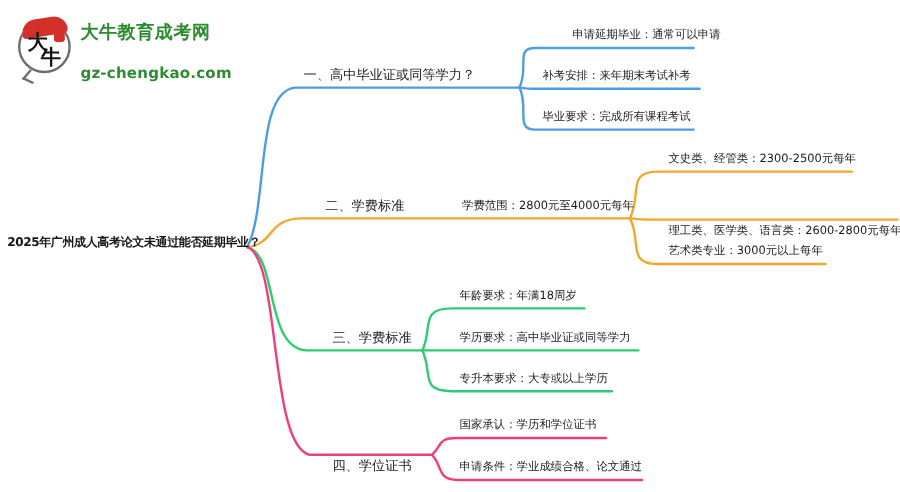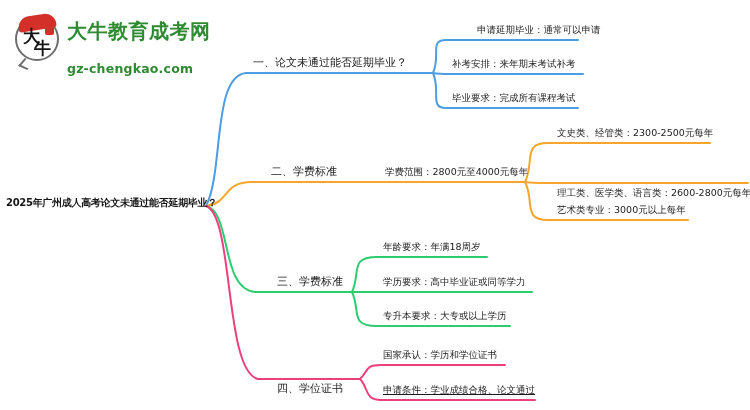--- a/index.html
+++ b/index.html
@@ -30,21 +30,21 @@
   .logo-seal {
     position: absolute; right: 3px; top: 7px; width: 9px; height: 9px;
     background: #d4302a; border-radius: 2px;
   }
   .logo-tail {
     position: absolute; left: 4px; top: 40px; width: 10px; height: 10px;
     background: #fff; border-left: 2px solid #6e6e6e; border-bottom: 2px solid #6e6e6e;
     transform: rotate(25deg) skew(-15deg);
   }
   .brand-text { position: absolute; left: 52px; top: 4px; }
-  .brand-title { font-size: 20px; font-weight: bold; color: #2e8b31; letter-spacing: 0.5px; white-space: nowrap; }
+  .brand-title { font-size: 15px; font-weight: bold; color: #2e8b31; letter-spacing: 0.5px; white-space: nowrap; }
   .brand-domain { font-size: 12.5px; font-weight: bold; color: #2e8b31; margin-top: 16px; letter-spacing: 0.2px; white-space: nowrap; }
 
   
   svg.connectors { position: absolute; left: 0; top: 0; width: 750px; height: 410px; }
   .node { position: absolute; white-space: nowrap; line-height: 1.2; }
   .node.root  { font-size: 10px; font-weight: 600; letter-spacing: -0.3px; color: #161616; }
   .node.lvl1  { font-size: 11px; font-weight: 500; color: #1b1b1b; }
   .node.lvl2  { font-size: 9.5px; font-weight: 400; color: #1b1b1b; }
 </style>
 </head>
@@ -89,31 +89,31 @@
 
   <g>
     <path d="M206,206 C234,215 224,371 258,379 L360,379" stroke="#ED3F7C"></path>
     <path d="M360,379 C369,371 364,365 381,365 L505,365" stroke="#ED3F7C"></path>
     <path d="M360,379 C369,388 364,400 381,400 L535,400" stroke="#ED3F7C"></path>
   </g>
 </svg>
 
 <div class="node root" style="left:6px; top:197px;">2025年广州成人高考论文未通过能否延期毕业？</div>
 
-<div class="node lvl1" style="left:253px; top:56px;">一、论文未通过能否延期毕业？</div>
+<div class="node lvl1" style="left:253px; top:56px;">一、高中毕业证或同等学力？</div>
 <div class="node lvl2" style="left:452px; top:24px;padding-left:25px;">申请延期毕业：通常可以申请</div>
 <div class="node lvl2" style="left:452px; top:58px;">补考安排：来年期末考试补考</div>
 <div class="node lvl2" style="left:452px; top:92px;">毕业要求：完成所有课程考试</div>
 
 <div class="node lvl1" style="left:271px; top:165px;">二、学费标准</div>
 <div class="node lvl2" style="left:385px; top:166px;">学费范围：2800元至4000元每年</div>
 <div class="node lvl2" style="left:557px; top:127px;">文史类、经管类：2300-2500元每年</div>
 <div class="node lvl2" style="left:557px; top:167px;margin-top:20px;">理工类、医学类、语言类：2600-2800元每年</div>
 <div class="node lvl2" style="left:557px; top:204px;">艺术类专业：3000元以上每年</div>
 
 <div class="node lvl1" style="left:277px; top:275px;">三、学费标准</div>
 <div class="node lvl2" style="left:383px; top:241px;">年龄要求：年满18周岁</div>
 <div class="node lvl2" style="left:383px; top:276px;">学历要求：高中毕业证或同等学力</div>
 <div class="node lvl2" style="left:383px; top:310px;">专升本要求：大专或以上学历</div>
 
 <div class="node lvl1" style="left:277px; top:362px;margin-top:20px;">四、学位证书</div>
 <div class="node lvl2" style="left:383px; top:349px;">国家承认：学历和学位证书</div>
-<div class="node lvl2" style="left:383px; top:384px;text-decoration:underline;">申请条件：学业成绩合格、论文通过</div>
+<div class="node lvl2" style="left:383px; top:384px;">申请条件：学业成绩合格、论文通过</div>
 
 </body></html>

